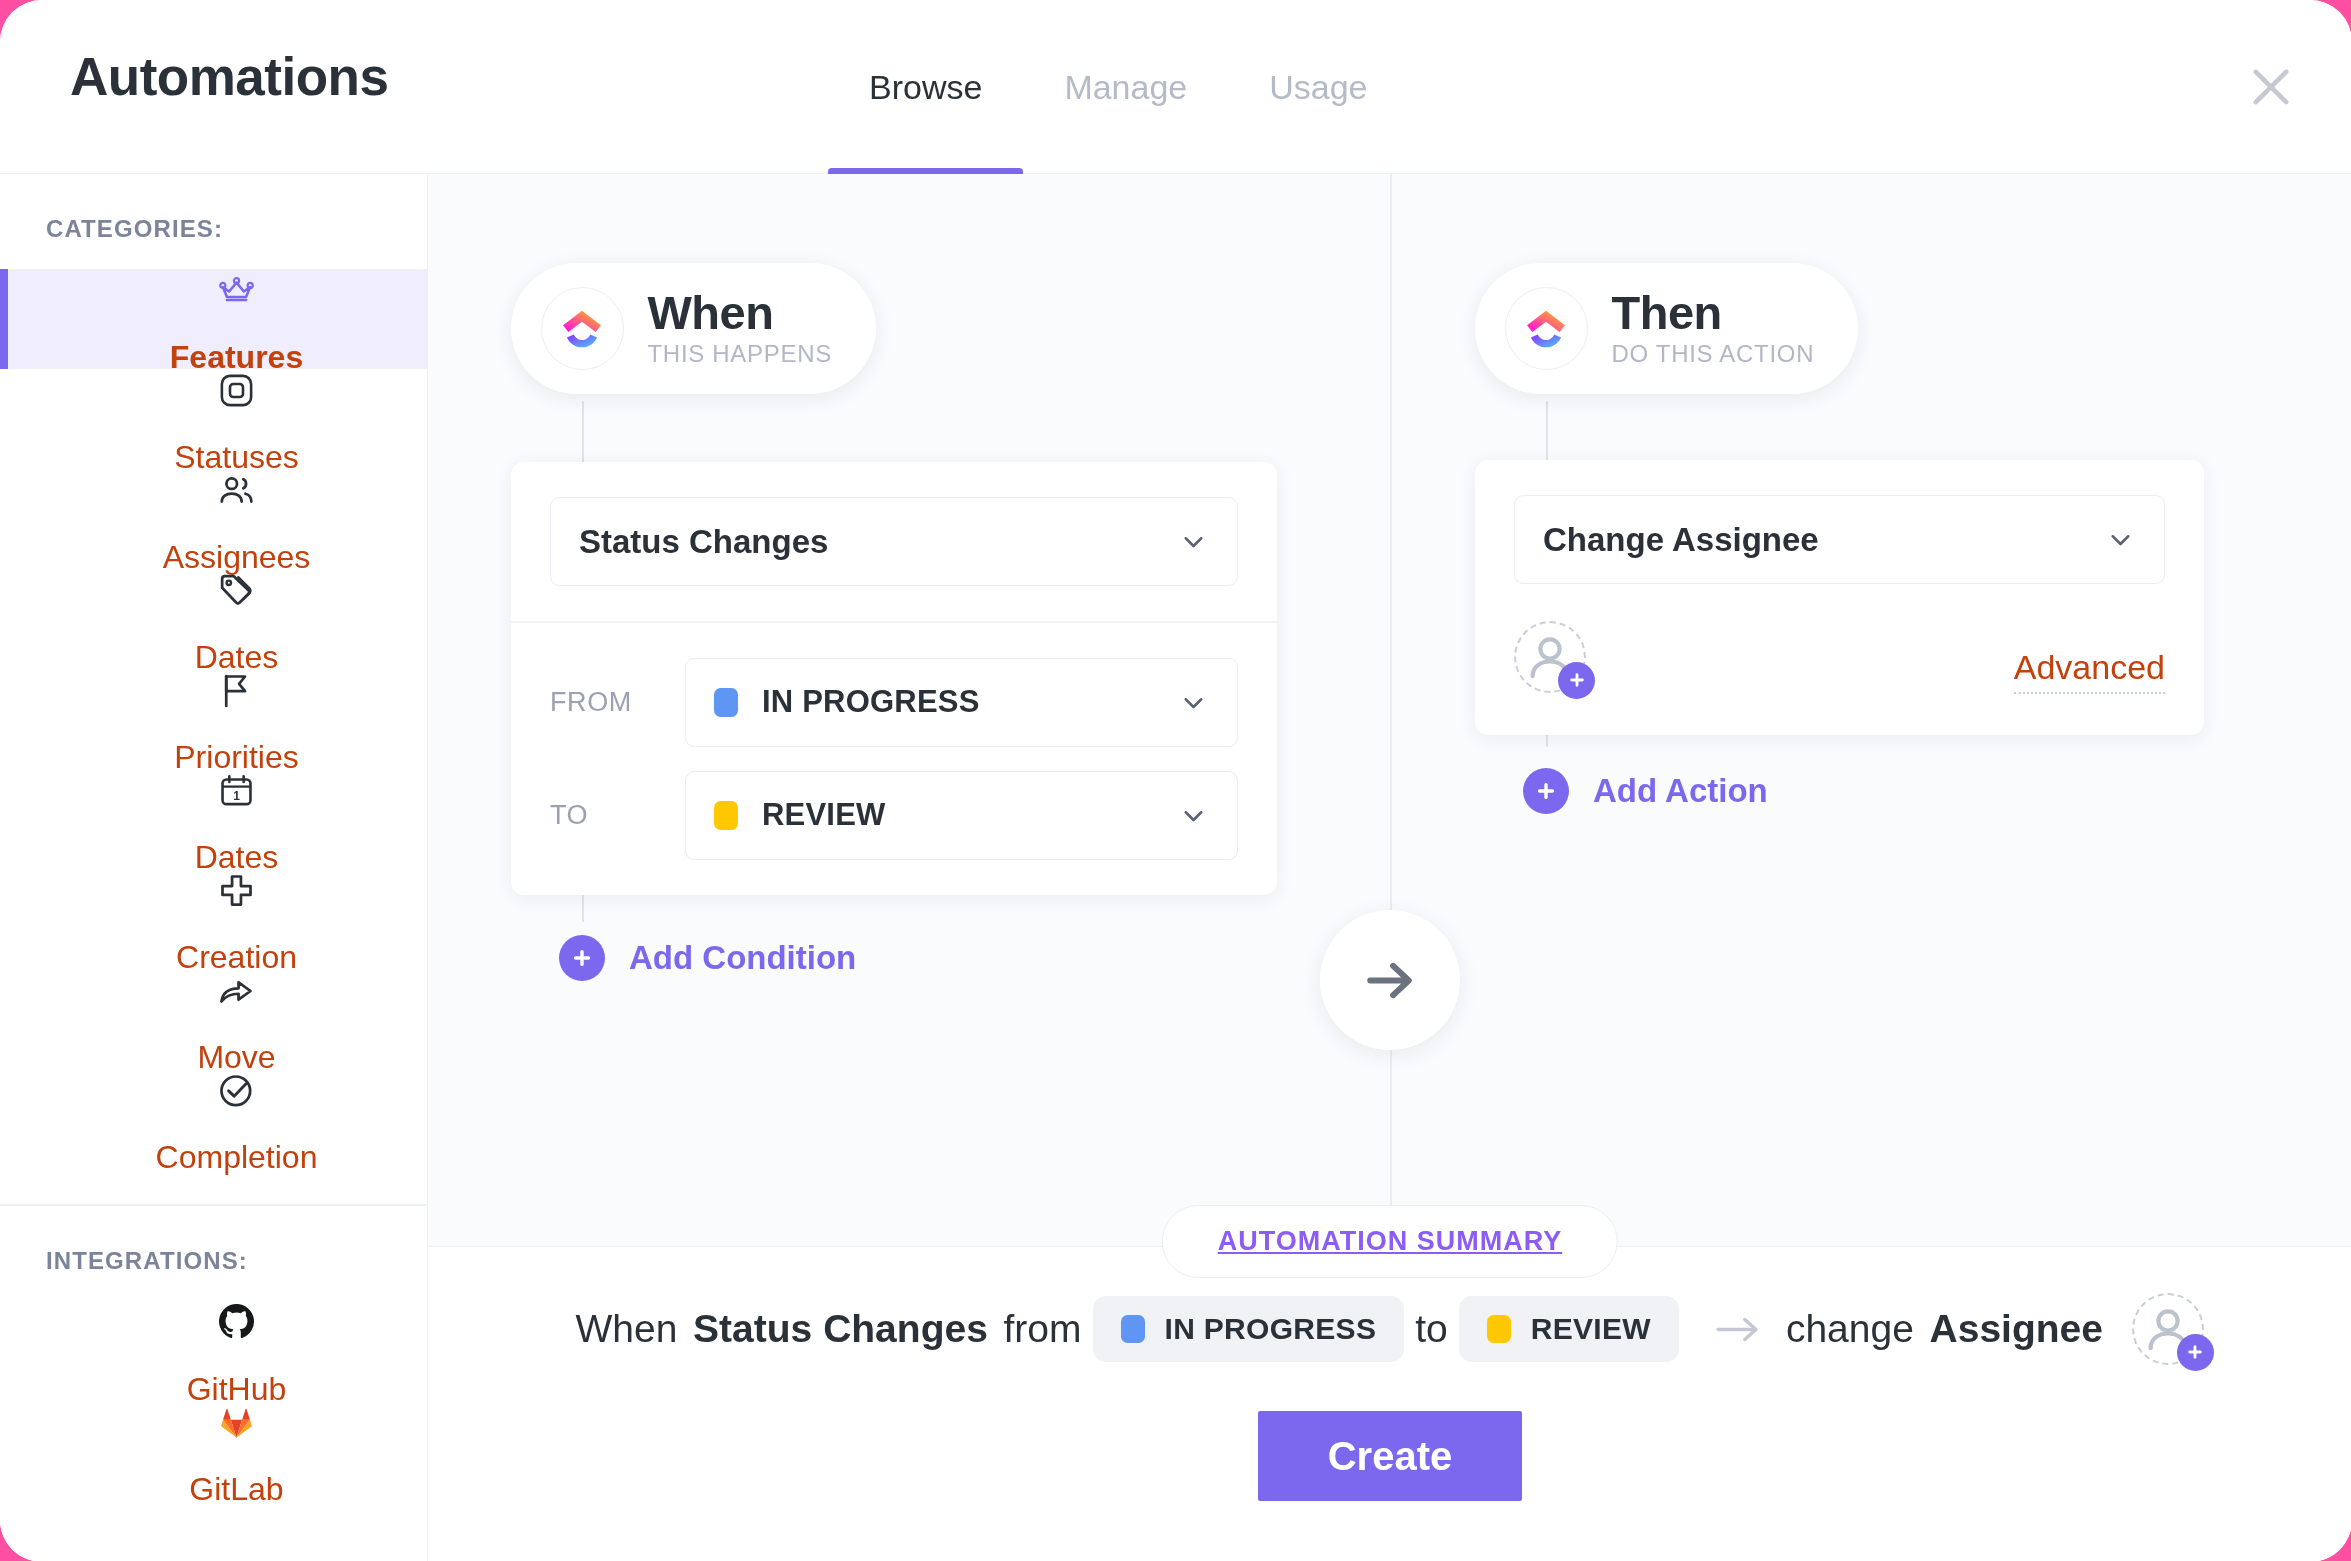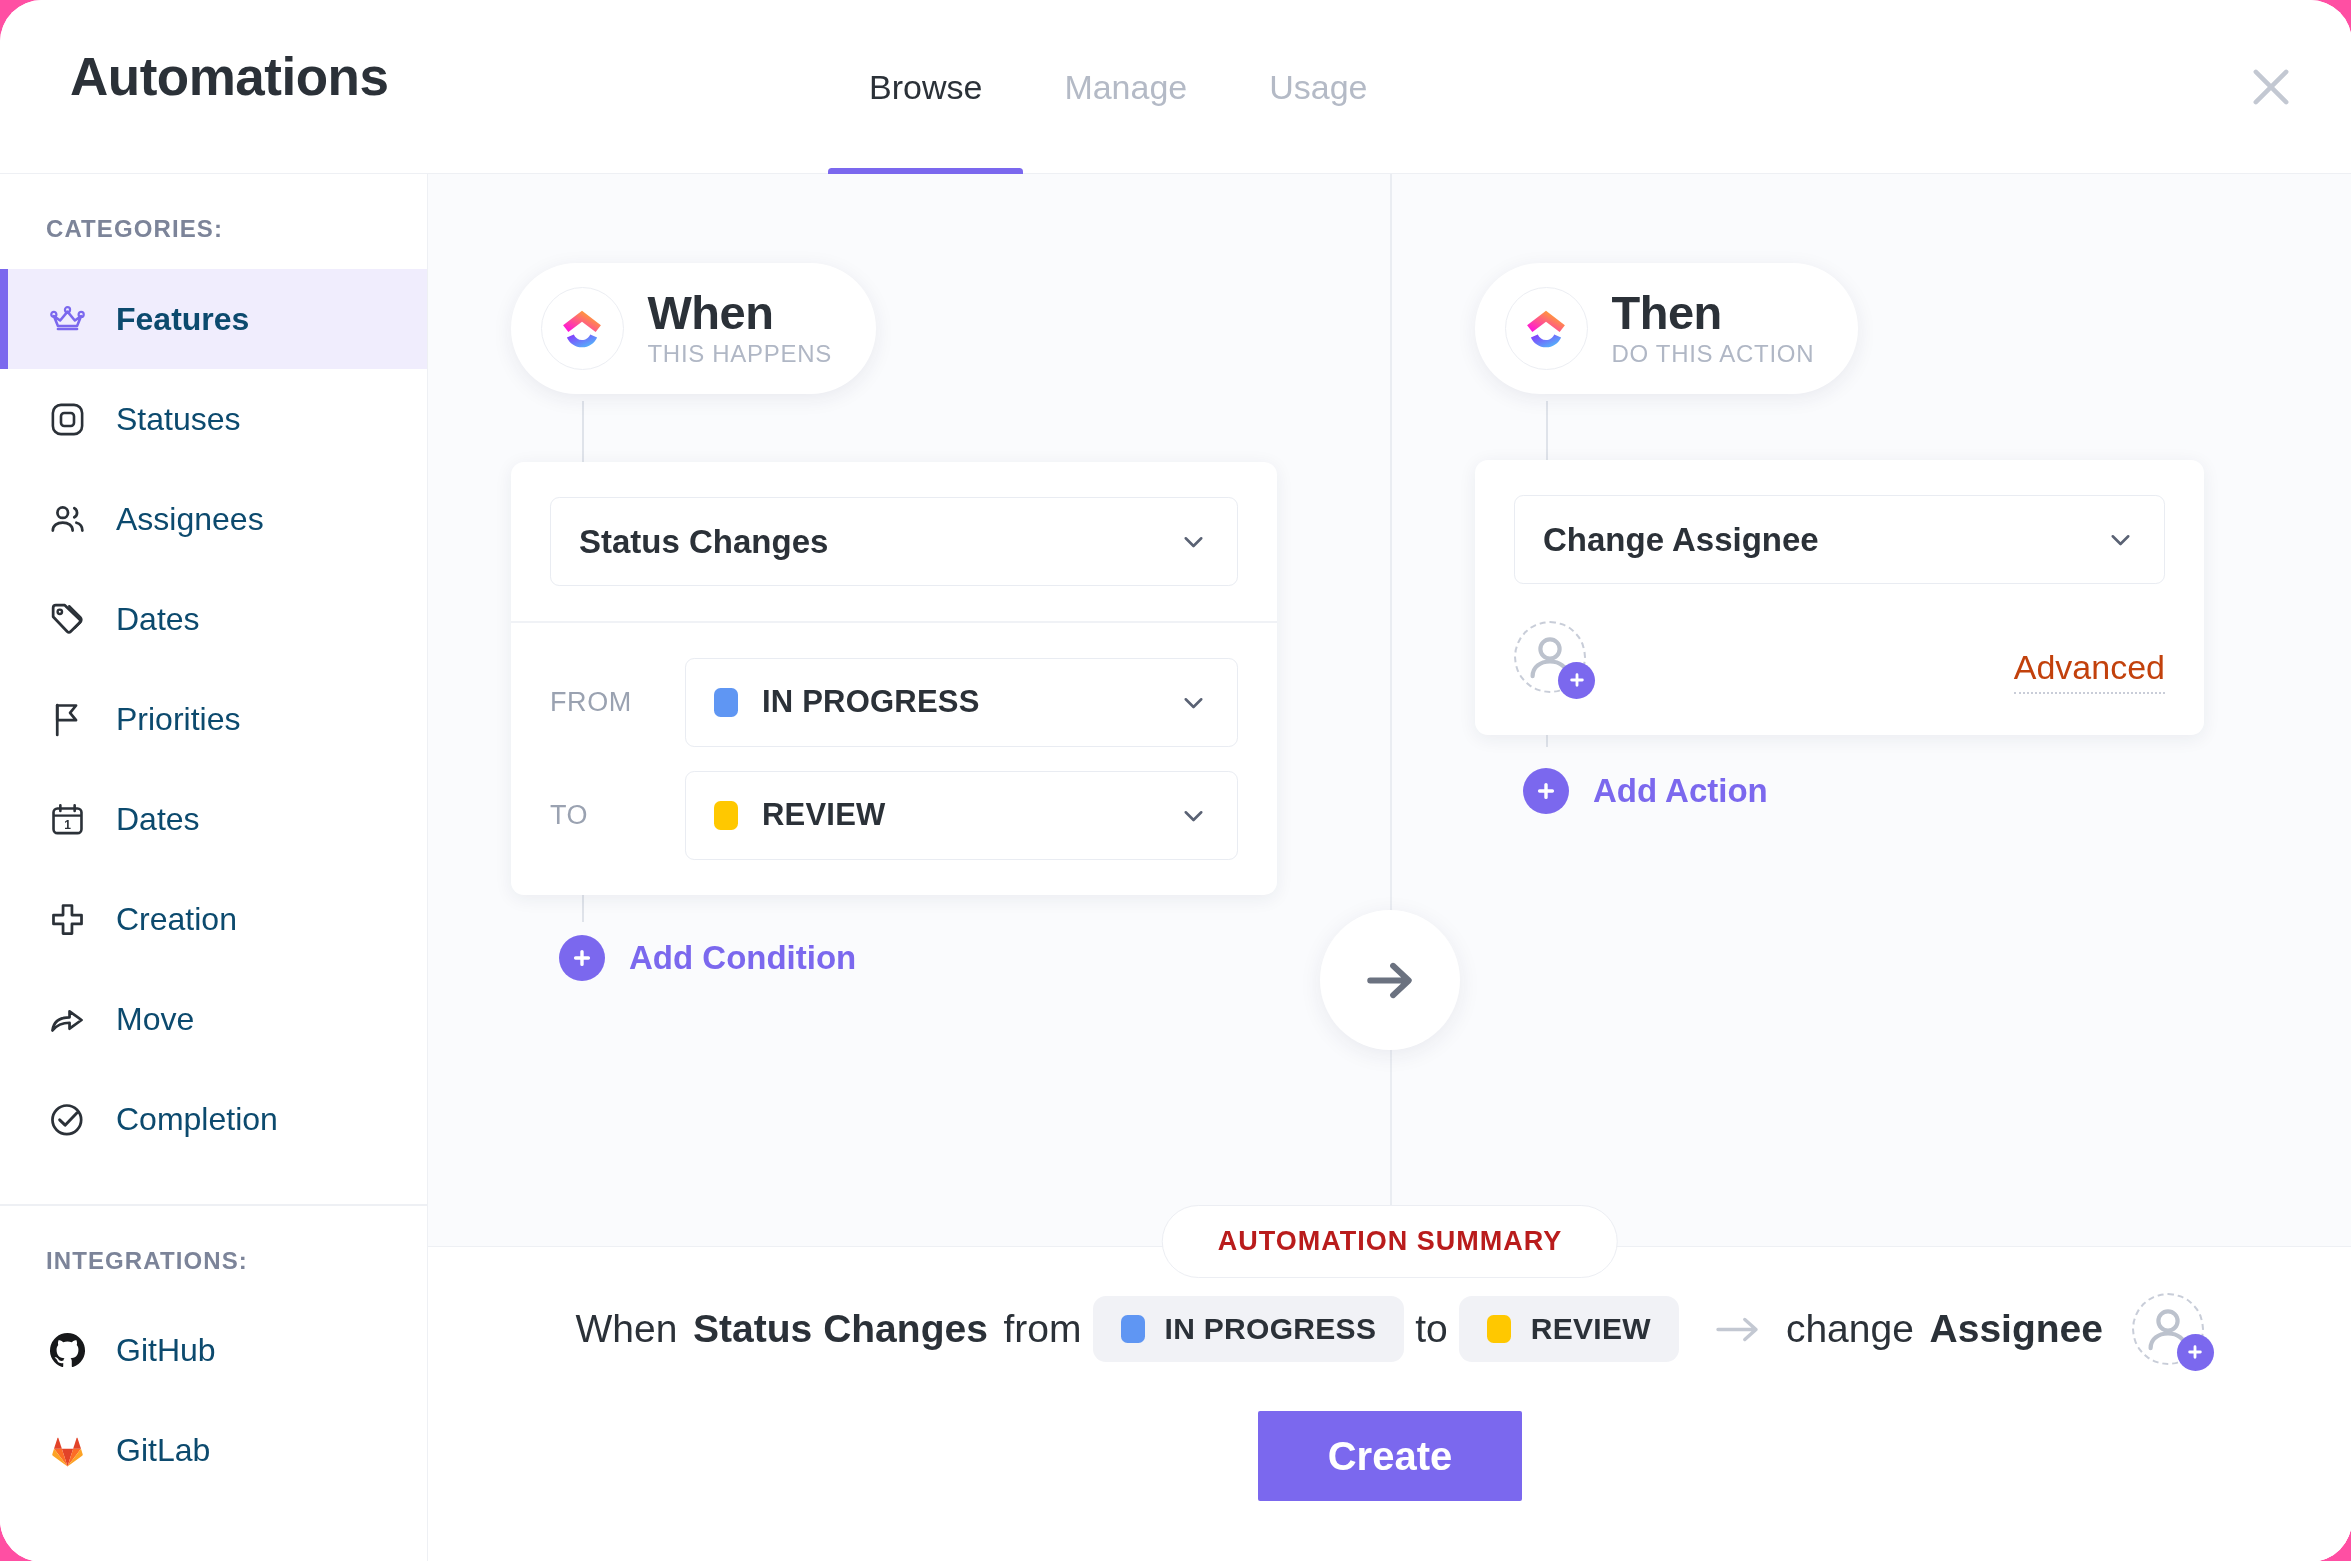--- a/index.html
+++ b/index.html
@@ -102,23 +102,24 @@
   }
   #integrations-heading { margin-top: 0; }
   .side-item {
     position: relative;
     display: flex;
     align-items: center;
     gap: 28px;
     height: 100px;
     padding-left: 46px;
     cursor: pointer;
-    color: #0c4a6e;
+    color: #c2410c;
     font-size: 32px;
     font-weight: 400;
+    flex-direction: column;
   }
   .side-item.active {
     background: #f0edfd;
     font-weight: 700;
   }
   .side-item.active::before {
     content: "";
     position: absolute;
     left: 0; top: 0; bottom: 0;
     width: 8.3px;
@@ -345,23 +346,24 @@
     position: absolute;
     left: 50%; top: -42px;
     transform: translateX(-50%);
     background: #ffffff;
     border: 1.8px solid #eceef3;
     border-radius: 55px;
     padding: 20px 55px;
     font-size: 27px;
     font-weight: 700;
     letter-spacing: 1px;
-    color: #b91c1c;
+    color: #8b5cf6;
     white-space: nowrap;
     z-index: 6;
+    text-decoration: underline;
   }
   #summary-sentence {
     display: flex;
     align-items: center;
     justify-content: center;
     gap: 0;
     height: 164px;
     font-size: 39px;
     color: #2b3138;
     white-space: nowrap;

